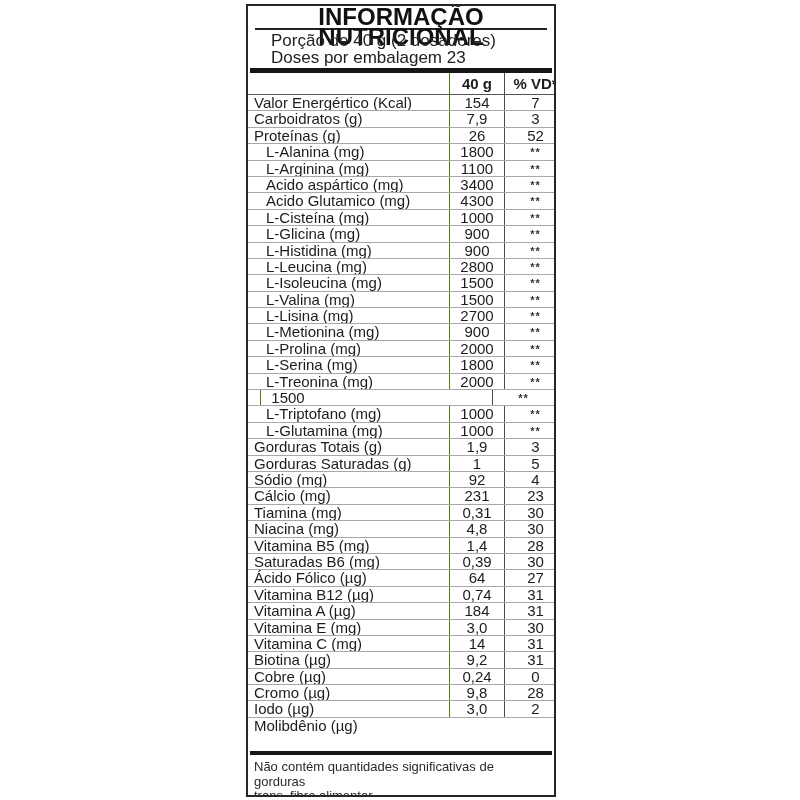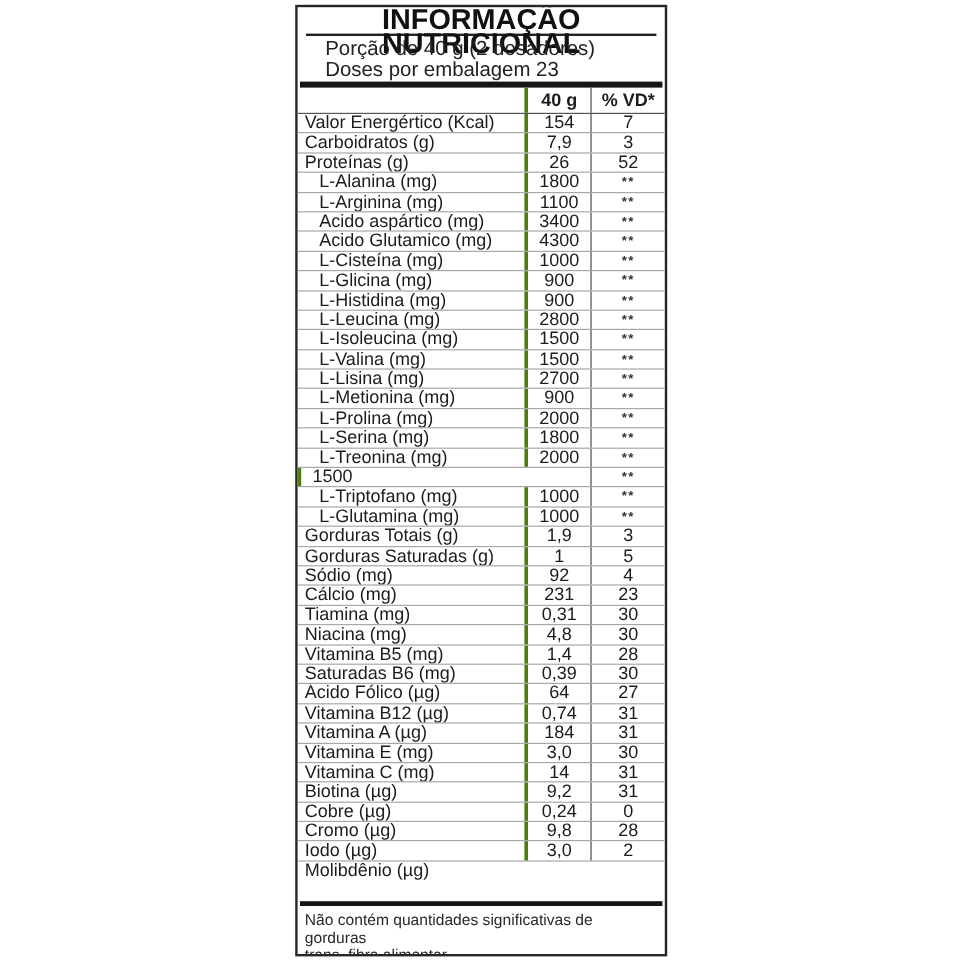--- a/index.html
+++ b/index.html
@@ -53,21 +53,21 @@
   .thick-bar {
     height: 5px;
     background: #161616;
     margin: 2px 2px 0 2px;
   }
   .hdr-row, .row {
     display: flex;
     box-sizing: border-box;
   }
   .c1 { flex: 0 0 189px; box-sizing: border-box; padding-left: 6px; text-align: left; overflow: hidden; white-space: nowrap; }
-  .c2 { flex: 0 0 55px;  box-sizing: border-box; border-left: 3px solid #4d7c0f; text-align: center; }
+  .c2 { flex: 0 0 55px;  box-sizing: border-box; border-left: 1px solid #4d7c0f; text-align: center; margin-left: 12px; }
   .c3 { flex: 0 0 62px;  box-sizing: border-box; border-left: 1px solid #4a4a4a; text-align: center; }
   .hdr-row {
     height: 22px;
     border-bottom: 1px solid #555;
     font-weight: bold;
     font-size: 15px;
     line-height: 22px;
   }
   #rows { height: 656px; }
   .row {

